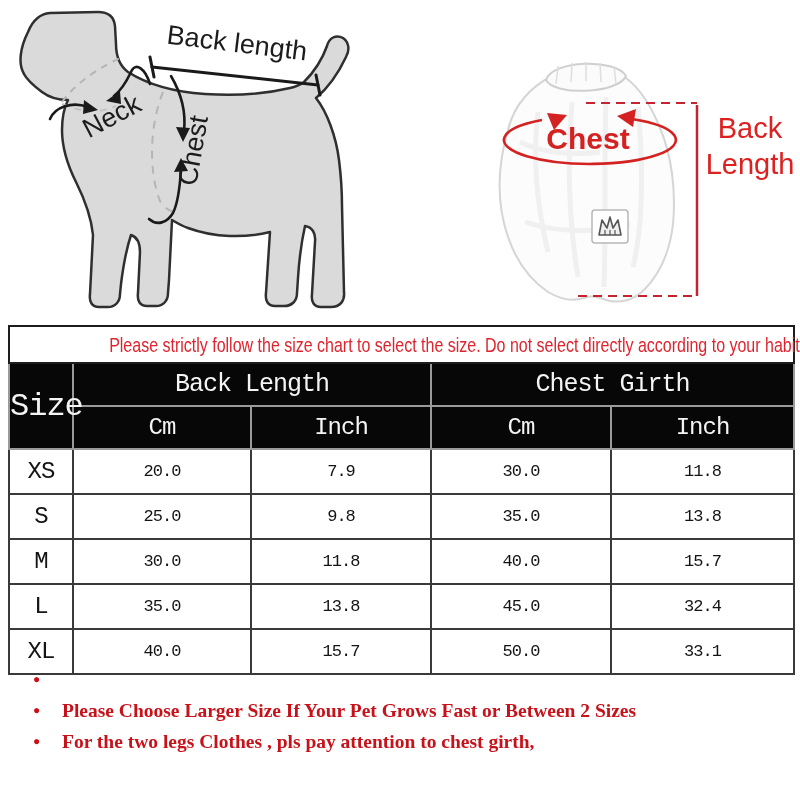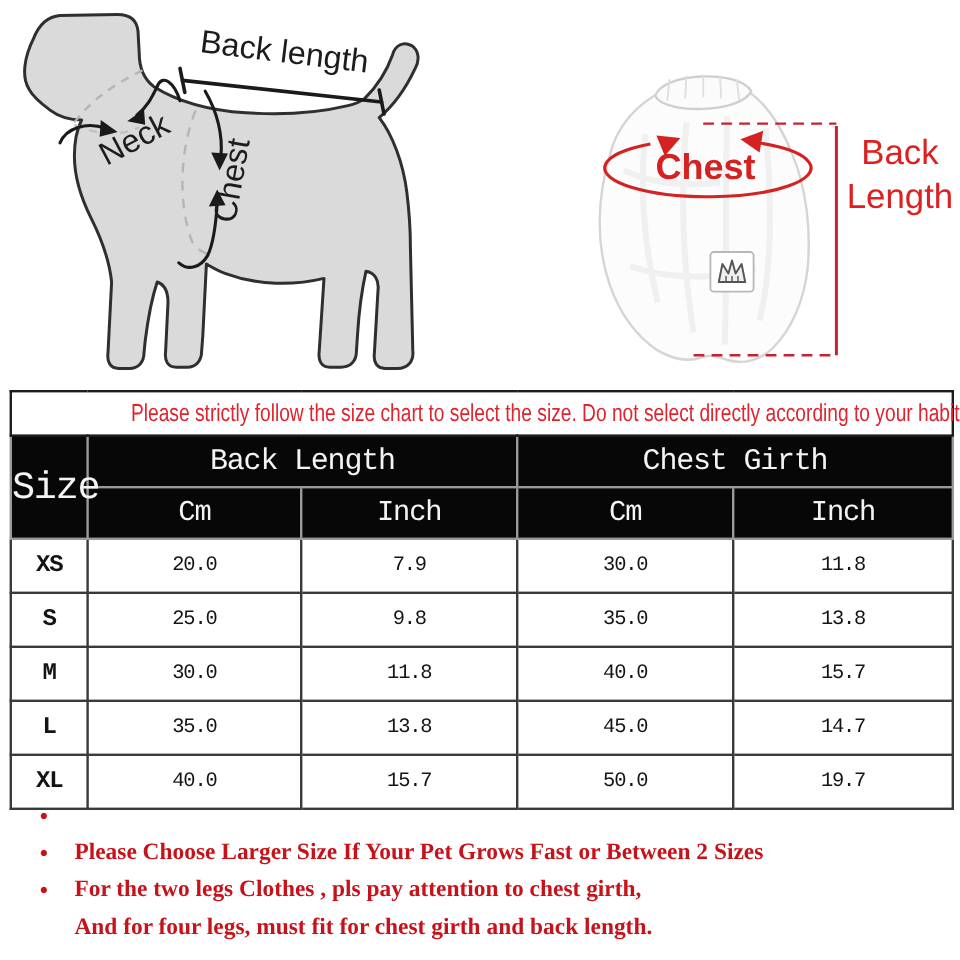--- a/index.html
+++ b/index.html
@@ -22,21 +22,21 @@
   .notice-text{display:inline-block;transform:scaleX(0.78);transform-origin:center;
       white-space:nowrap;color:#e0242e;font-size:20.5px;
       font-family:"Liberation Sans","DejaVu Sans",sans-serif;}
   #size-table .hdr{background:#070707;color:#f4f4f4;border:2px solid #9a9a9a;
       letter-spacing:-1px;}
   #size-table .hdr-main{font-size:25px;height:41px;}
   #size-table .hdr-sub{font-size:24px;height:41px;}
   #size-table .hdr-size{font-size:32px;}
   #size-table .body-cell{background:#ffffff;color:#141414;border:2px solid #3a3a3a;
       font-size:17px;height:43px;letter-spacing:-1px;}
-  #size-table .size-col{font-size:20px;font-weight:bold;}
+  #size-table .size-col{font-size:24px;}
 
   
   #notes{position:absolute;left:33px;top:668px;width:750px;
       font-family:"Liberation Serif","DejaVu Serif",serif;font-weight:bold;
       color:#c8121a;font-size:19.5px;}
   .note{display:flex;align-items:flex-start;margin-bottom:8px;line-height:23px;}
   .note .bullet{width:29px;flex:0 0 29px;font-size:12px;line-height:23px;color:#cc0f16;}
   .note.no-bullet .bullet{visibility:hidden;}
 </style>
 </head>
@@ -190,43 +190,39 @@
       <td class="body-cell">30.0</td>
       <td class="body-cell">11.8</td>
       <td class="body-cell">40.0</td>
       <td class="body-cell">15.7</td>
     </tr>
     <tr>
       <td class="body-cell size-col">L</td>
       <td class="body-cell">35.0</td>
       <td class="body-cell">13.8</td>
       <td class="body-cell">45.0</td>
-      <td class="body-cell">14.7</td>
+      <td class="body-cell">32.4</td>
     </tr>
     <tr>
       <td class="body-cell size-col">XL</td>
       <td class="body-cell">40.0</td>
       <td class="body-cell">15.7</td>
       <td class="body-cell">50.0</td>
-      <td class="body-cell">19.7</td>
+      <td class="body-cell">33.1</td>
     </tr>
   </tbody>
     </table>
 
   <div id="notes">
     <div class="note">
       <span class="bullet">●</span>
     </div>
     <div class="note">
       <span class="bullet">●</span>
       <span>Please Choose Larger Size If Your Pet Grows Fast or Between 2 Sizes</span>
     </div>
     <div class="note">
       <span class="bullet">●</span>
       <span>For the two legs Clothes , pls pay attention to chest girth,</span>
     </div>
-    <div class="note no-bullet">
-      <span class="bullet">●</span>
-      <span>And for four legs, must fit for chest girth and back length.</span>
-    </div>
   </div>
 
 </div>
 
 </body></html>

